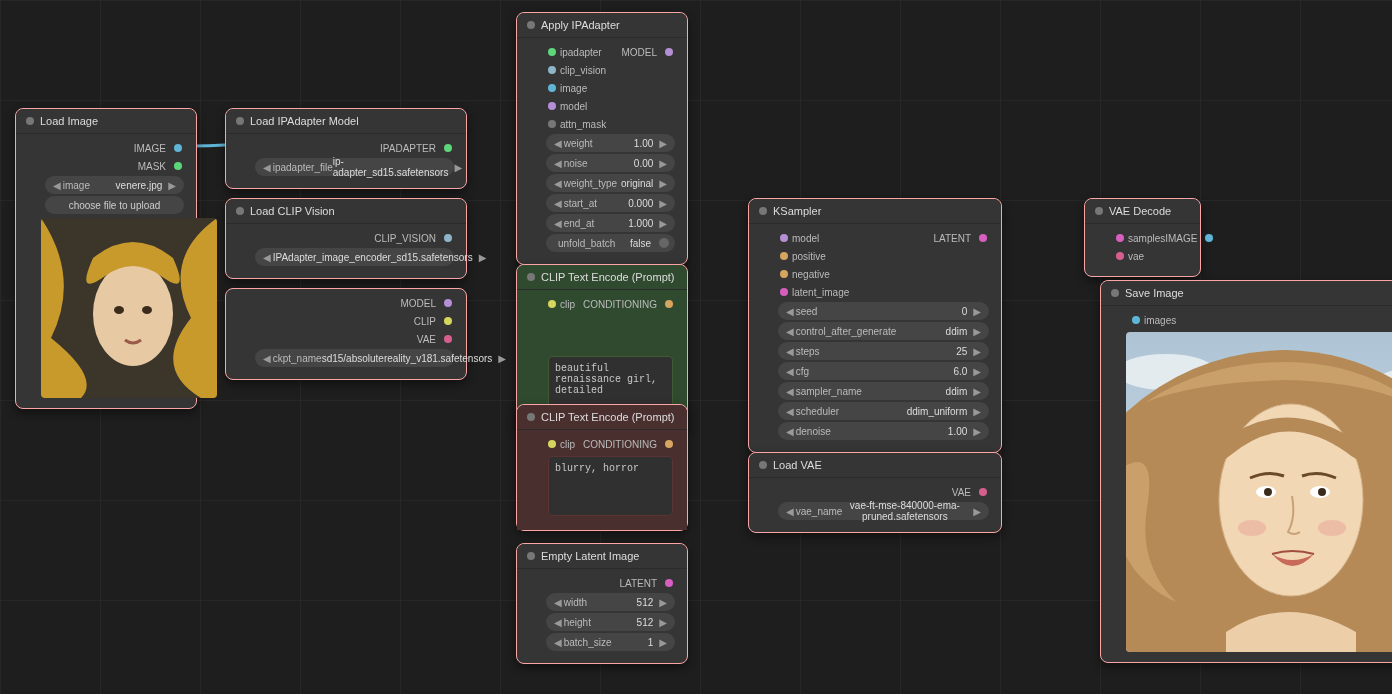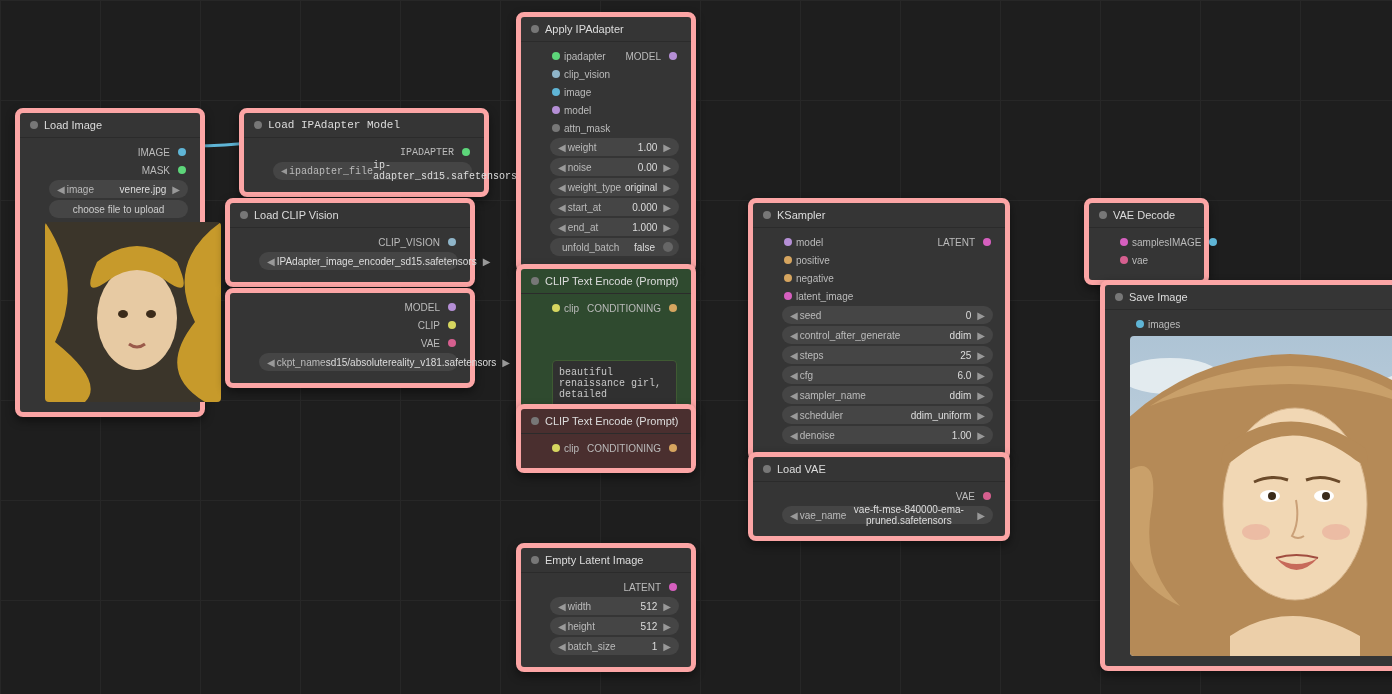--- a/index.html
+++ b/index.html
@@ -9,21 +9,21 @@
   
   .grid{position:absolute;inset:0;
     background-image:
       linear-gradient(#272727 1px,transparent 1px),
       linear-gradient(90deg,#272727 1px,transparent 1px);
     background-size:100px 100px;z-index:0;}
   
   svg.wires{position:absolute;inset:0;z-index:1;pointer-events:none;}
   svg.wires path{fill:none;stroke-width:3px;}
   
-  .node{position:absolute;background:#353535;border:5px solid #fca5a5;border-radius:8px;
+  .node{position:absolute;background:#353535;border:1px solid #fca5a5;border-radius:8px;
     box-shadow:0 4px 10px rgba(0,0,0,.45);z-index:2;}
   .titlebar{padding:6px 10px;background:#353535;border-bottom:1px solid #2b2b2b;
     border-radius:8px 8px 0 0;display:flex;align-items:center;gap:6px;}
   .titledot{width:8px;height:8px;border-radius:50%;background:#777;flex:0 0 auto;}
   .title{flex:1 1 auto;color:#ddd;}
   .body{position:relative;padding:6px 8px 10px 25px;}
   
   .row{display:flex;align-items:center;justify-content:space-between;
     height:16px;margin:0 2px 2px 2px;position:relative;}
   .port{width:8px;height:8px;border-radius:50%;flex:0 0 auto;margin:0 4px;}
@@ -122,21 +122,21 @@
         <path d="M176 0 Q120 40 150 100 Q110 150 160 180 L176 180 Z" fill="#c79a2b"></path>
         <ellipse cx="92" cy="96" rx="40" ry="52" fill="#e7caa3"></ellipse>
         <path d="M52 40 Q92 8 132 40 Q150 80 120 58 Q92 38 64 58 Q34 80 52 40 Z" fill="#c79a2b"></path>
         <ellipse cx="78" cy="92" rx="5" ry="4" fill="#3b2b1a"></ellipse>
         <ellipse cx="106" cy="92" rx="5" ry="4" fill="#3b2b1a"></ellipse>
         <path d="M84 122 Q92 128 100 122" stroke="#9a5a4a" stroke-width="3" fill="none"></path>
       </svg>
     </div>
   </div>
 
-  <div class="node" style="left:239px;top:108px;width:240px;font-family:Liberation Mono, monospace;">
+  <div class="node" style="left:225px;top:108px;width:240px;">
     <div class="titlebar">
       <span class="titledot"></span>
       <span class="title">Load IPAdapter Model</span>
     </div>
     <div class="body">
       <div class="row">
         <span class="spacer"></span>
         <span class="outlabel">IPADAPTER</span>
         <span class="port" style="background:#5dd67a"></span>
       </div>
@@ -288,20 +288,21 @@
       <span class="title">CLIP Text Encode (Prompt)</span>
     </div>
     <div class="body">
       <div class="row">
         <span class="port" style="background:#d6d65f"></span>
         <span class="portlabel">clip</span>
         <span class="spacer"></span>
         <span class="outlabel">CONDITIONING</span>
         <span class="port" style="background:#d6a55f"></span>
       </div>
+      <div class="bigtext neg">blurry, horror</div>
     </div>
   </div>
 
   <div class="node" style="left:516px;top:543px;width:170px;">
     <div class="titlebar">
       <span class="titledot"></span>
       <span class="title">Empty Latent Image</span>
     </div>
     <div class="body">
       <div class="row">

